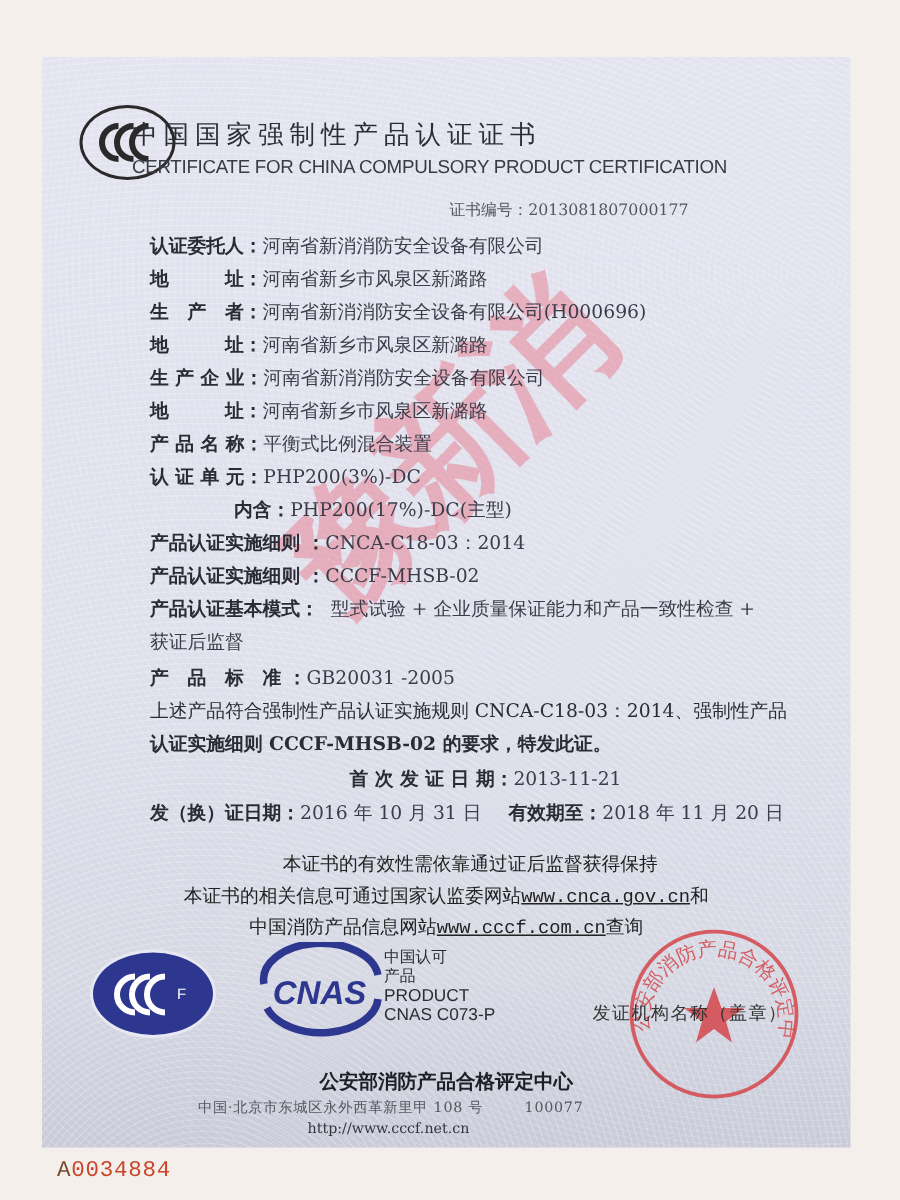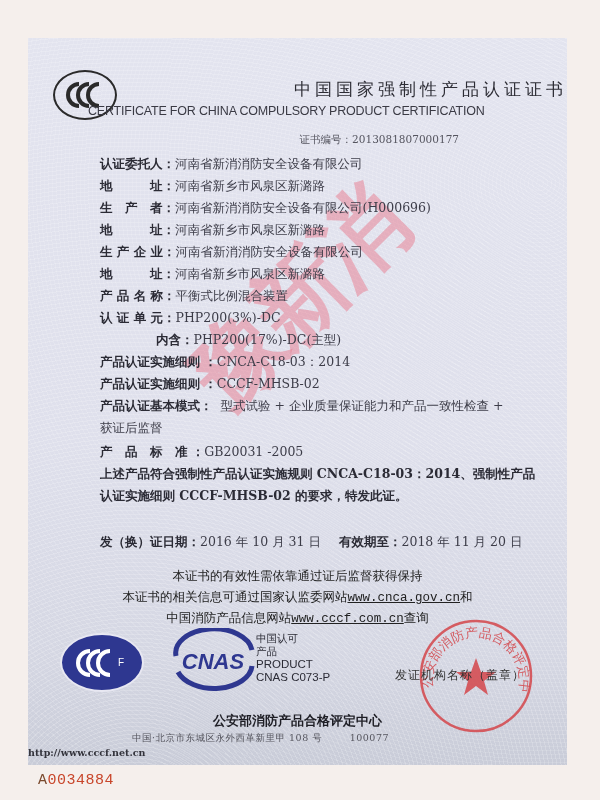--- a/index.html
+++ b/index.html
@@ -22,21 +22,21 @@
       repeating-radial-gradient(circle at 95% 20%, rgba(255,255,255,0.0) 0 3px, rgba(255,255,255,0.12) 3px 4px);
     pointer-events: none;
   }
   .abs { position: absolute; }
   .ccc-logo {
     left: 25px; top: 32px; width: 60px; height: 46px;
     border: 2.5px solid #2a2a2a; border-radius: 50%;
     display: flex; align-items: center; justify-content: center;
   }
   .title-cn {
-    left: 0; width: 539px; top: 40px; text-align: right;
+    left: 0; width: 539px; top: 40px; text-align: left;
     font-family: Liberation Sans, sans-serif; font-size: 17px; letter-spacing: 4px;
     color: #2d2d35; padding-left: 60px; box-sizing: border-box;
   }
   .title-en {
     left: 0; width: 539px; top: 66px; text-align: left;
     font-family: "Liberation Sans", sans-serif; font-size: 12.5px; letter-spacing: -0.2px;
     color: #3a3a44; padding-left: 60px; box-sizing: border-box;
   }
   .certno {
     right: 108px; top: 95px; font-size: 10.5px; color: #55555f;
@@ -72,21 +72,21 @@
   .issuer-label {
     left: 367px; top: 629px; font-size: 12px; color: #333; letter-spacing: 1px;
   }
   .org-name {
     left: 0; width: 539px; top: 674px; text-align: center; font-size: 13px; font-weight: bold; color: #1e1e25;
   }
   .org-addr {
     left: 0; width: 465px; top: 694px; text-align: center; font-size: 9.5px; color: #55555e; letter-spacing: 0.5px;
   }
   .org-url {
-    left: 0; width: 462px; top: 709px; font-size: 9.5px; color: #33333b; font-weight: bold;
+    left: 0; width: 462px; top: 709px; text-align: center; font-size: 9.5px; color: #33333b;
   }
   .serial {
     position: absolute; left: 38px; top: 772px; font-family: "Liberation Mono", monospace;
     font-size: 15px; color: #c8452a; letter-spacing: 0.5px;
   }
   .serial .a { color: #7a4a2e; }
 </style>
 </head>
 <body>
 
@@ -147,29 +147,32 @@
   <div class="row" style="top:360px;">
     <span class="lbl">产品认证基本模式：</span><span class="val" style="margin-left:8px;">型式试验 + 企业质量保证能力和产品一致性检查 +</span>
   </div>
   <div class="row" style="top:382px;">
     <span class="val">获证后监督</span>
   </div>
   <div class="row" style="top:406px;">
     <span class="lbl">产　品　标　准 ：</span><span class="val">GB20031 -2005</span>
   </div>
 
-  <div class="row" style="top:428px; font-weight:bold;">上述产品符合强制性产品认证实施规则 CNCA-C18-03：2014、强制性产品</div>
+  <div class="row" style="top:428px; font-weight:normal;">上述产品符合强制性产品认证实施规则 CNCA-C18-03：2014、强制性产品</div>
   <div class="row" style="top:450px; font-weight:bold;">认证实施细则 CCCF-MHSB-02 的要求，特发此证。</div>
 
+  <div class="row" style="top:473px; left:205px;">
+    <span class="lbl">首 次 发 证 日 期：</span><span class="val">2013-11-21</span>
+  </div>
   <div class="row" style="top:496px;">
     <span class="lbl">发（换）证日期：</span><span class="val">2016 年 10 月 31 日</span>
     <span class="lbl" style="margin-left:14px;">有效期至：</span><span class="val">2018 年 11 月 20 日</span>
   </div>
 
-  <div class="center-line" style="top:530px;">本证书的有效性需依靠通过证后监督获得保持</div>
+  <div class="center-line" style="top:530px;padding-left:16px;">本证书的有效性需依靠通过证后监督获得保持</div>
   <div class="center-line" style="top:551px;">
     <span>本证书的相关信息可通过国家认监委网站</span><span class="url">www.cnca.gov.cn</span><span>和</span>
   </div>
   <div class="center-line" style="top:572px;">
     <span>中国消防产品信息网站</span><span class="url">www.cccf.com.cn</span><span>查询</span>
   </div>
 
   <div class="abs cccf-logo">
     <svg width="56" height="34" viewBox="0 0 56 34">
       <g fill="none" stroke="#ffffff" stroke-width="4">

